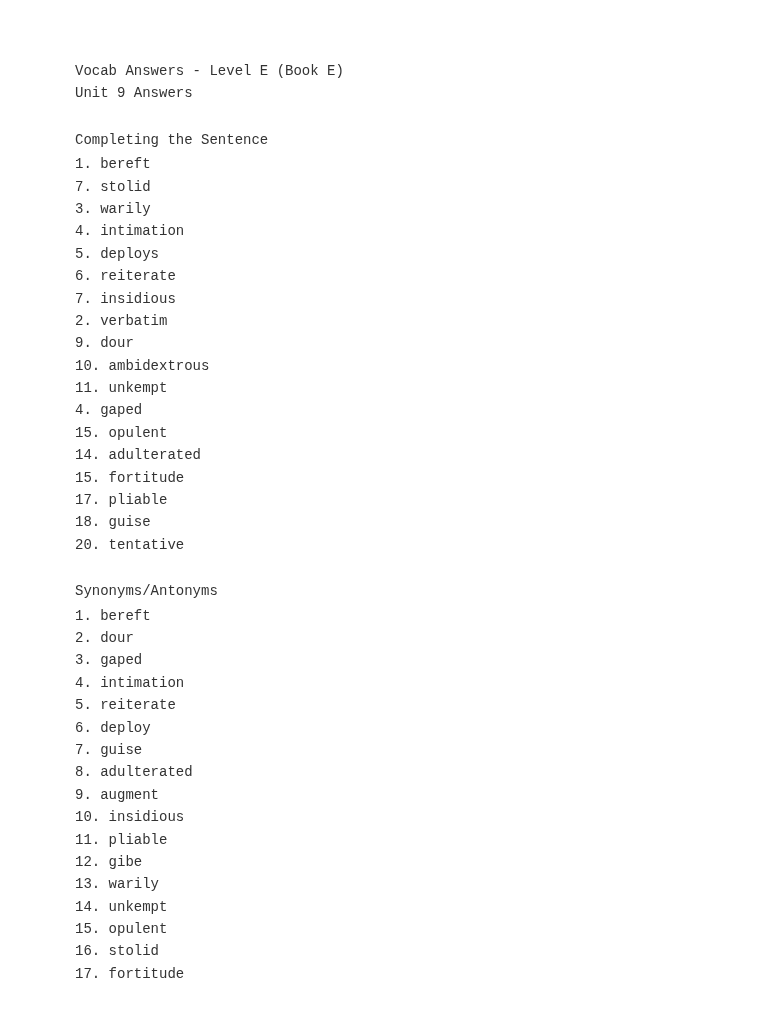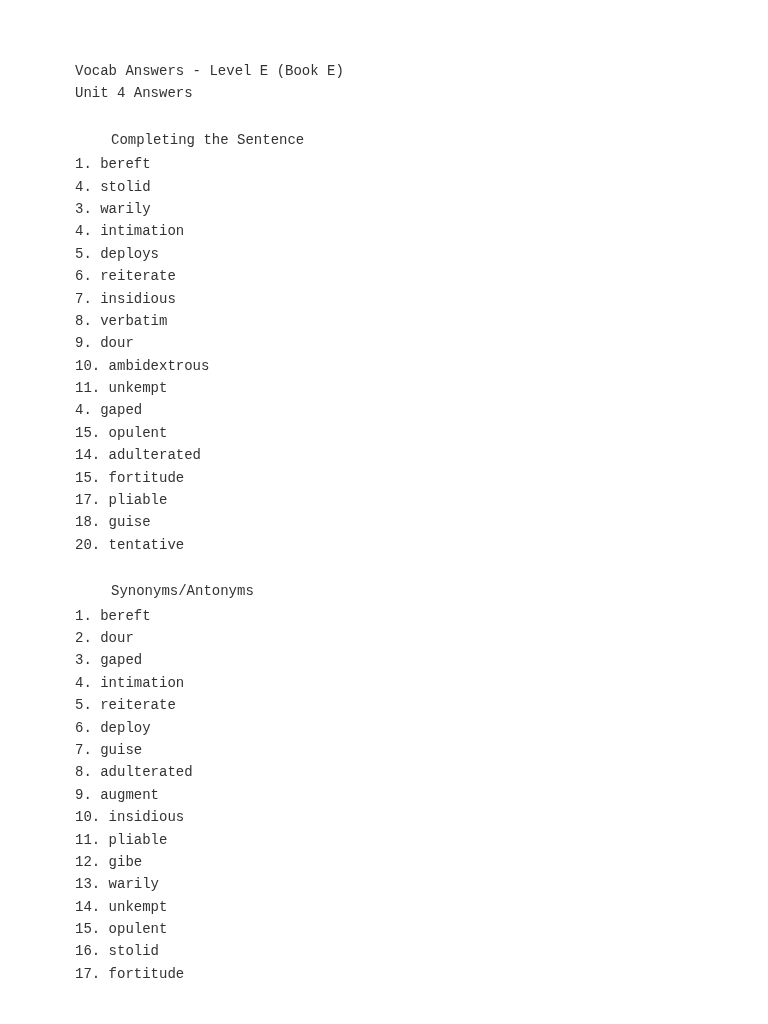--- a/index.html
+++ b/index.html
@@ -11,54 +11,53 @@
       background-color: #ffffff;
       font-family: 'Courier New', Courier, monospace;
       font-size: 14px;
       color: #333333;
       padding: 60px 75px;
       line-height: 1.6;
     }
     .section-title {
       margin-bottom: 2px;
       font-weight: normal;
-      margin-left: 36px;
     }
     .section {
       margin-bottom: 24px;
     }
     .list-item {
       display: block;
     }
     .header-line {
       display: block;
       font-family: Liberation Mono, monospace;
     }
   </style>
 </head>
 <body>
 
 <div>
 
   <div class="section">
     <span class="header-line">Vocab Answers - Level E (Book E)</span>
-    <span class="header-line">Unit 4 Answers</span>
+    <span class="header-line">Unit 9 Answers</span>
   </div>
 
   <div class="section">
     <div class="section-title">Completing the Sentence</div>
     <div id="cts-list">
         <span class="list-item">1. bereft</span>
-        <span class="list-item">4. stolid</span>
+        <span class="list-item">7. stolid</span>
         <span class="list-item">3. warily</span>
         <span class="list-item">4. intimation</span>
         <span class="list-item">5. deploys</span>
         <span class="list-item">6. reiterate</span>
         <span class="list-item">7. insidious</span>
-        <span class="list-item">8. verbatim</span>
+        <span class="list-item">2. verbatim</span>
         <span class="list-item">9. dour</span>
         <span class="list-item">10. ambidextrous</span>
         <span class="list-item">11. unkempt</span>
         <span class="list-item">4. gaped</span>
         <span class="list-item">15. opulent</span>
         <span class="list-item">14. adulterated</span>
         <span class="list-item">15. fortitude</span>
         <span class="list-item">17. pliable</span>
         <span class="list-item">18. guise</span>
         <span class="list-item">20. tentative</span>

